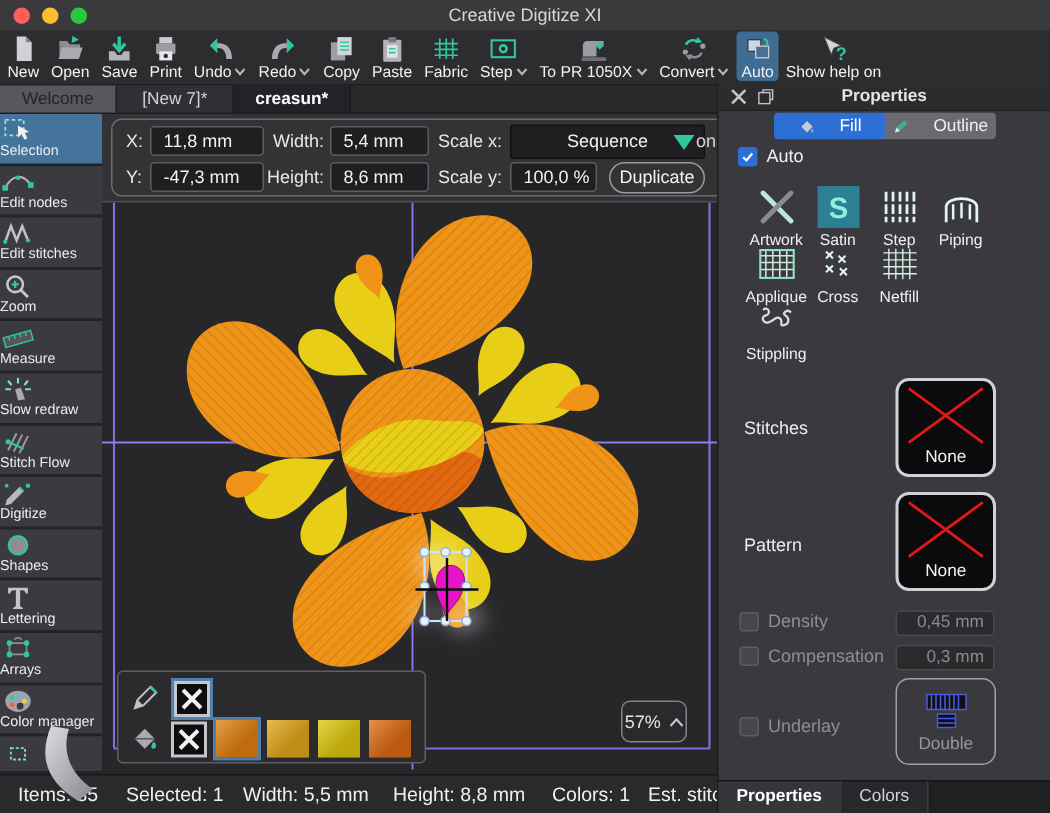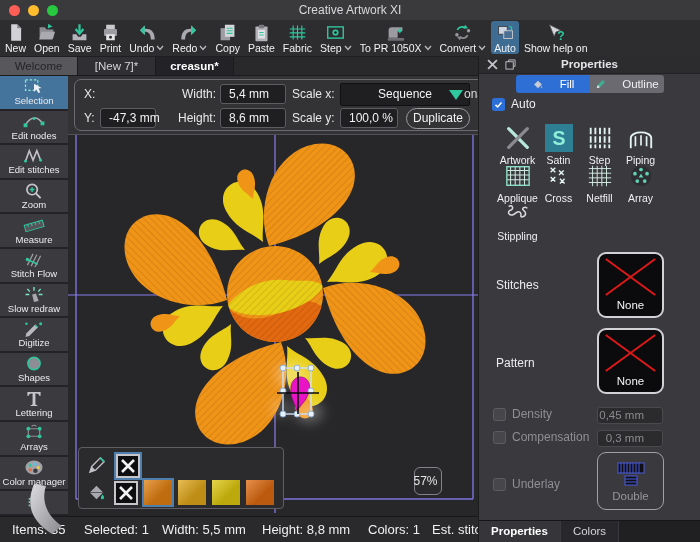--- a/index.html
+++ b/index.html
@@ -28,21 +28,21 @@
             display:flex; border-bottom:1px solid #1b1b1e; }
   .tab { width:78px; text-align:center; font-size:11.5px; line-height:18px; color:#d4d4d8;
          background:#303034; border-right:1px solid #1b1b1e; white-space:nowrap; overflow:hidden; }
   .tab.welcome { background:#58585c; color:#242428; }
   .tab.active { background:#232327; color:#ffffff; font-weight:bold; }
 
   
   .sidebar { position:absolute; left:0; top:76px; width:68px; height:440px; background:#2c2c2f;
              display:flex; flex-direction:column; }
   .stool { height:34.6px; flex:none; background:#3b3b3f; border-bottom:2px solid #232327;
-           display:flex; flex-direction:column; align-items:center; justify-content:center; gap:0px; }
+           display:flex; flex-direction:column; justify-content:center; gap:0px; }
   .stool svg { width:24px; height:17px; flex:none; }
   .stool .slbl { font-size:9.5px; color:#ececef; white-space:nowrap; }
   .stool.active { background:#44749c; }
   .stool.partial { height:24.8px; justify-content:flex-start; padding-top:4px; }
 
   
   .propbar { position:absolute; left:68px; top:76px; width:410px; height:58px; background:#333336; }
   .pb-box { position:absolute; left:6px; top:3px; width:478px; height:52px;
             border:1px solid #6a6a70; border-radius:7px; }
   .plabel { position:absolute; font-size:12px; color:#e8e8ea; line-height:20px; }
@@ -63,21 +63,21 @@
   .canvas > svg { position:absolute; left:0; top:0; }
   .palette { position:absolute; left:10px; top:312px; width:206px; height:62px; background:#2b2b2e;
              border:1px solid #5e5e64; border-radius:4px; padding:4px 0 0 8px; }
   .prow { display:flex; align-items:center; gap:6px; height:27px; }
   .prow svg.pticon { width:19px; height:19px; margin-right:2px; }
   .xbox { width:24px; height:24px; background:#0e0e10; border:2px solid #c6c6ca; display:flex;
           align-items:center; justify-content:center; }
   .selwrap { border:2px solid #4e7fae; padding:0px; display:inline-flex; }
   .swatch { width:28px; height:25px; background-image:linear-gradient(135deg, rgba(255,255,255,0.25), rgba(0,0,0,0.15) 60%); }
   .swatch.sel { outline:2px solid #4e7fae; outline-offset:0px; }
-  .zoombtn { position:absolute; left:346px; top:332px; width:28px; height:28px; background:#2a2a2d;
+  .zoombtn { position:absolute; left:346px; top:332px; width:44px; height:28px; background:#2a2a2d;
              border:1px solid #82828a; border-radius:6px; color:#e4e4e8; font-size:12px;
              display:flex; align-items:center; justify-content:center; gap:5px; }
 
   
   .statusbar { position:absolute; left:0; top:516px; width:700px; height:26px; background:#2a2a2d;
                border-top:1px solid #18181b; font-size:13px; color:#f0f0f2; }
   .statusbar span { position:absolute; line-height:25px; white-space:nowrap; }
 
   
   .panel { position:absolute; left:478px; top:56px; width:222px; height:486px; background:#3a3a3e;
@@ -102,21 +102,21 @@
   .ftype .flbl { font-size:10.5px; color:#f0f0f2; white-space:nowrap; }
   .pgl { position:absolute; left:17px; font-size:12px; color:#ececef; }
   .nonebtn { position:absolute; left:118px; width:67px; background:#0b0b0d; border:2px solid #d2d2d6;
              border-radius:9px; display:flex; flex-direction:column; align-items:center; overflow:hidden; }
   .nonebtn svg { margin-top:2px; }
   .nonebtn .nlbl { font-size:11.5px; color:#f4f4f6; margin:1px 0 3px 0; }
   .chkrow { position:absolute; left:14px; display:flex; align-items:center; gap:6px; }
   .chkrow .clbl { font-size:12px; color:#8e8e93; }
   .dimfield { position:absolute; left:118px; width:66px; height:17px; background:#2b2b2e;
               border:1px solid #4a4a4e; border-radius:3px; color:#8a8a8f; font-size:11.5px;
-              line-height:15px; text-align:right; padding-right:18px; }
+              line-height:15px; text-align:right; padding-right:6px; }
   .dblbtn { position:absolute; left:118px; top:396px; width:67px; height:58px; border:1.5px solid #a0a0a6;
             border-radius:9px; display:flex; flex-direction:column; align-items:center; justify-content:center; gap:3px; }
   .dblbtn .dlbl { font-size:11.5px; color:#96969b; }
   .btabs { position:absolute; left:0; top:464px; width:222px; height:22px; background:#202023;
            border-top:1px solid #161619; display:flex; }
   .btab { height:22px; line-height:21px; font-size:11.5px; padding:0 12px; border-right:1px solid #3a3a3e;
           color:#d4d4d8; background:#28282c; }
   .btab.active { background:#35353a; color:#ffffff; font-weight:bold; }
 
   .curl { position:absolute; left:18px; top:482px; z-index:15; }
@@ -125,21 +125,21 @@
 <body>
 
 <div id="app">
 
   <div class="titlebar">
     <div class="lights">
       <div class="light" style="background:#ff5f57"></div>
       <div class="light" style="background:#febc2e"></div>
       <div class="light" style="background:#28c840"></div>
     </div>
-    <div class="title">Creative Artwork XI</div>
+    <div class="title">Creative Digitize XI</div>
   </div>
 
   <div class="toolbar">
     <div class="titem">
       <svg class="ticon" viewBox="0 0 22 22">
           <path d="M6 1.5h7l4.5 4.5v14.5H6z" fill="#d2d2d6"></path>
           <path d="M13 1.5l4.5 4.5H13z" fill="#85858b"></path>
         </svg>
       <span class="lbl">New</span>
     </div>
@@ -319,34 +319,34 @@
       <svg viewBox="0 0 24 18">
           <g transform="rotate(-16 12 9)">
             <rect x="2" y="6" width="20" height="7" fill="#55555b" stroke="#2fc79e"></rect>
             <path d="M6 6v3M10 6v3M14 6v3M18 6v3" stroke="#2fc79e"></path>
           </g>
         </svg>
       <span class="slbl">Measure</span>
     </div>
     <div class="stool">
       <svg viewBox="0 0 24 18">
-          <path d="M5 15L11 3M9 16L15 4M13 17L19 5" stroke="#9a9aa0" stroke-width="1.4"></path>
-          <path d="M5 9l11 5" stroke="#2fc79e" stroke-width="1.6"></path>
-          <circle cx="5" cy="9" r="1.8" fill="#2fc79e"></circle>
-        </svg>
-      <span class="slbl">Stitch Flow</span>
-    </div>
-    <div class="stool">
-      <svg viewBox="0 0 24 18">
           <g stroke="#7fe0c4" stroke-width="1.5">
             <path d="M12 1v4M5 3l2.5 3M19 3l-2.5 3M3 9h4M17 9h4"></path>
           </g>
           <path d="M10 9l4-1 3 8-5 1z" fill="#a8a8ae"></path>
         </svg>
       <span class="slbl">Slow redraw</span>
+    </div>
+    <div class="stool">
+      <svg viewBox="0 0 24 18">
+          <path d="M5 15L11 3M9 16L15 4M13 17L19 5" stroke="#9a9aa0" stroke-width="1.4"></path>
+          <path d="M5 9l11 5" stroke="#2fc79e" stroke-width="1.6"></path>
+          <circle cx="5" cy="9" r="1.8" fill="#2fc79e"></circle>
+        </svg>
+      <span class="slbl">Stitch Flow</span>
     </div>
     <div class="stool">
       <svg viewBox="0 0 24 18">
           <path d="M4 14l9-9 3 3-9 9-4 1z" fill="#b8b8be"></path>
           <path d="M13 5l3 3" stroke="#2fc79e" stroke-width="1.4"></path>
           <circle cx="19" cy="4" r="1.6" fill="#2fc79e"></circle>
           <circle cx="4" cy="4" r="1.3" fill="#2fc79e"></circle>
         </svg>
       <span class="slbl">Digitize</span>
     </div>
@@ -391,31 +391,32 @@
     <div class="stool partial">
       <svg viewBox="0 0 24 18">
           <rect x="7" y="4" width="10" height="8" fill="none" stroke="#7fe0c4" stroke-width="1.3" stroke-dasharray="2 1.5"></rect>
         </svg>
     </div>
   </div>
 
   <div class="propbar">
     <div class="pb-box"></div>
     <span class="plabel" style="left:16px; top:8px;">X:</span>
+    <div class="pfield" style="left:32px; top:8px; width:76px;">11,8 mm</div>
     <span class="plabel r" style="left:104px; top:8px; width:44px;">Width:</span>
     <div class="pfield" style="left:152px; top:8px; width:66px;">5,4 mm</div>
     <span class="plabel" style="left:224px; top:8px;">Scale x:</span>
     <div class="pdrop" style="left:272px; top:7px; width:130px;">
       <span>Sequence</span>
       <span class="tri"></span>
     </div>
     <span class="clipped" style="left:396px; top:11px;">onal</span>
 
     <span class="plabel" style="left:16px; top:32px;">Y:</span>
-    <div class="pfield" style="left:32px; top:32px; width:56px;">-47,3 mm</div>
+    <div class="pfield" style="left:32px; top:32px; width:76px;">-47,3 mm</div>
     <span class="plabel r" style="left:104px; top:32px; width:44px;">Height:</span>
     <div class="pfield" style="left:152px; top:32px; width:66px;">8,6 mm</div>
     <span class="plabel" style="left:224px; top:32px;">Scale y:</span>
     <div class="pfield" style="left:272px; top:32px; width:58px;">100,0 %</div>
     <div class="dupbtn" style="left:338px; top:32px; width:64px;">Duplicate</div>
   </div>
 
   <div class="canvas">
     <svg width="410" height="382" viewBox="0 0 410 382">
       <defs>
@@ -655,36 +656,20 @@
       <div class="ftype">
         <span class="fticon">
             <svg width="26" height="26" viewBox="0 0 28 28">
               <g stroke="#d8f0e6" stroke-width="1">
                 <path d="M2 6h24M2 11h24M2 16h24M2 21h24M6 3v22M11 3v22M16 3v22M21 3v22"></path>
               </g>
             </svg>
           </span>
         <span class="flbl">Netfill</span>
       </div>
-      <div class="ftype">
-        <span class="fticon">
-            <svg width="26" height="26" viewBox="0 0 28 28">
-              <circle cx="14" cy="14" r="11" fill="#2e2e32"></circle>
-              <g fill="#5fd3b3">
-                <circle cx="14" cy="7" r="2"></circle>
-                <circle cx="20.5" cy="11.5" r="2"></circle>
-                <circle cx="18" cy="19.5" r="2"></circle>
-                <circle cx="10" cy="19.5" r="2"></circle>
-                <circle cx="7.5" cy="11.5" r="2"></circle>
-                <path d="M14 11.5l2.6 4.2h-5.2z"></path>
-              </g>
-            </svg>
-          </span>
-        <span class="flbl">Array</span>
-      </div>
     </div>
 
     <div class="ftrow" style="top:144px;">
       <div class="ftype">
         <span class="fticon">
             <svg width="26" height="26" viewBox="0 0 28 28">
               <path d="M4 6c4-3 6 3 2 4s-2 6 2 5 5-5 8-3-1 6 3 5 4-5 1-7 2-5 4-2" fill="none" stroke="#dcdce0" stroke-width="1.6"></path>
             </svg>
           </span>
         <span class="flbl">Stippling</span>

